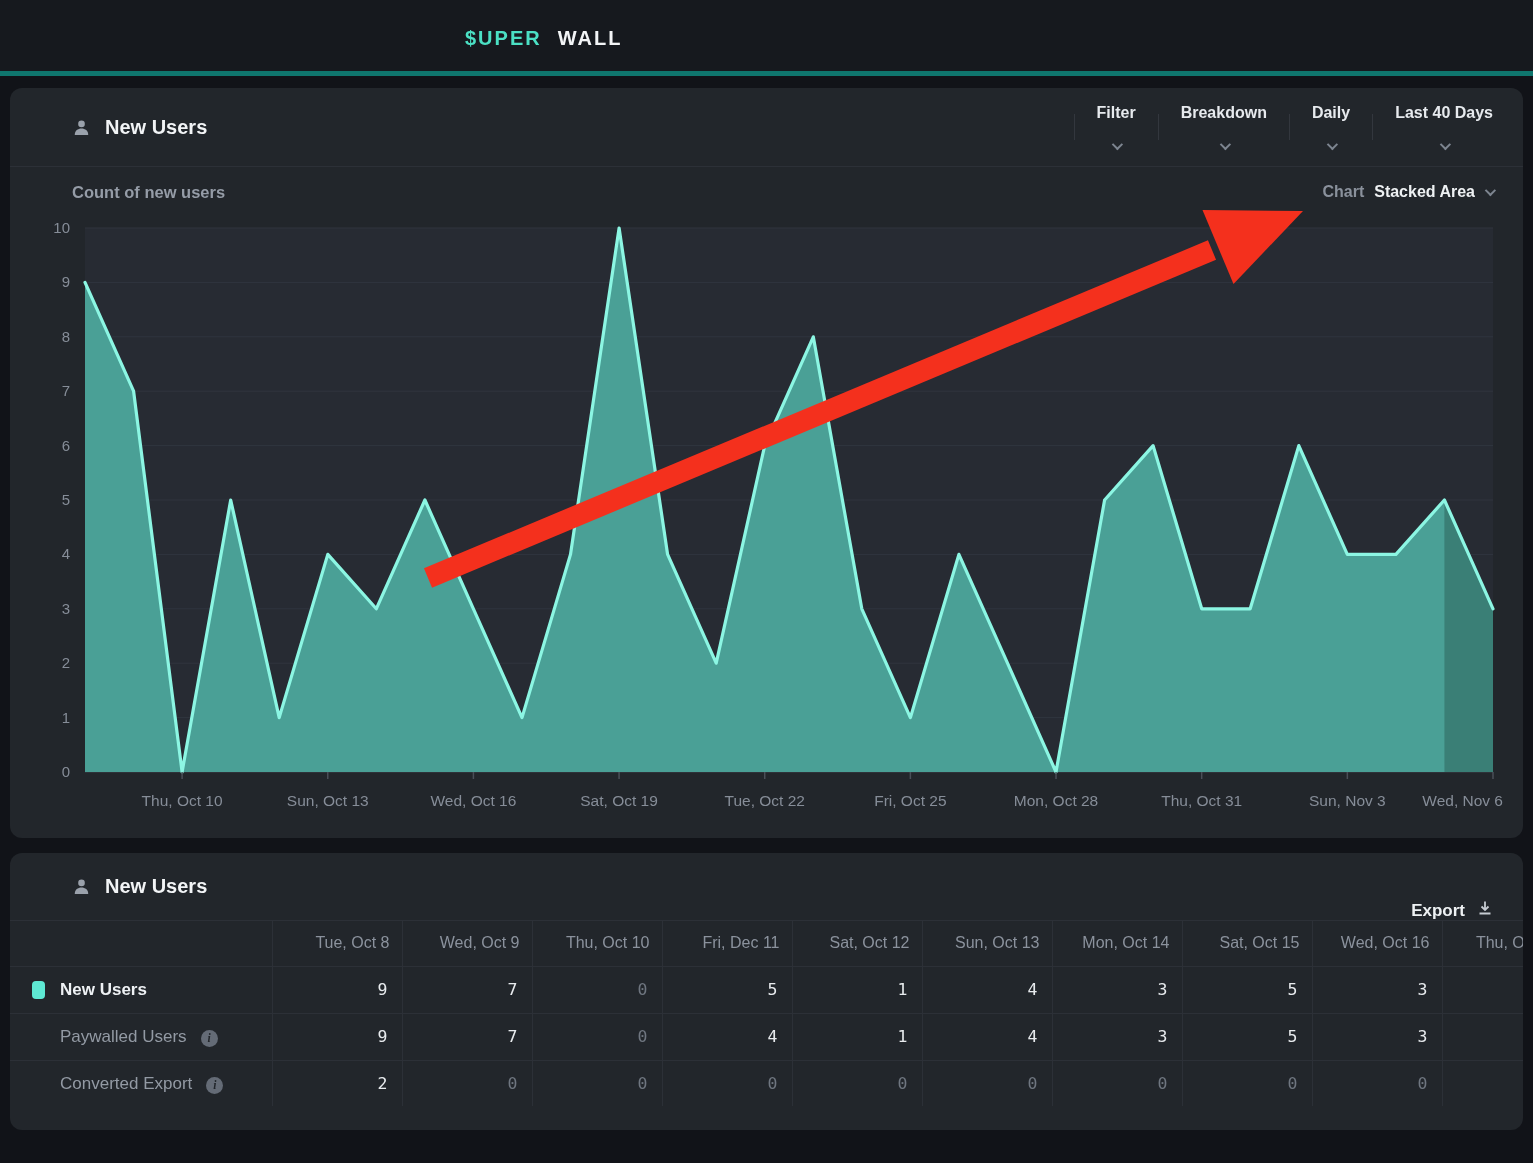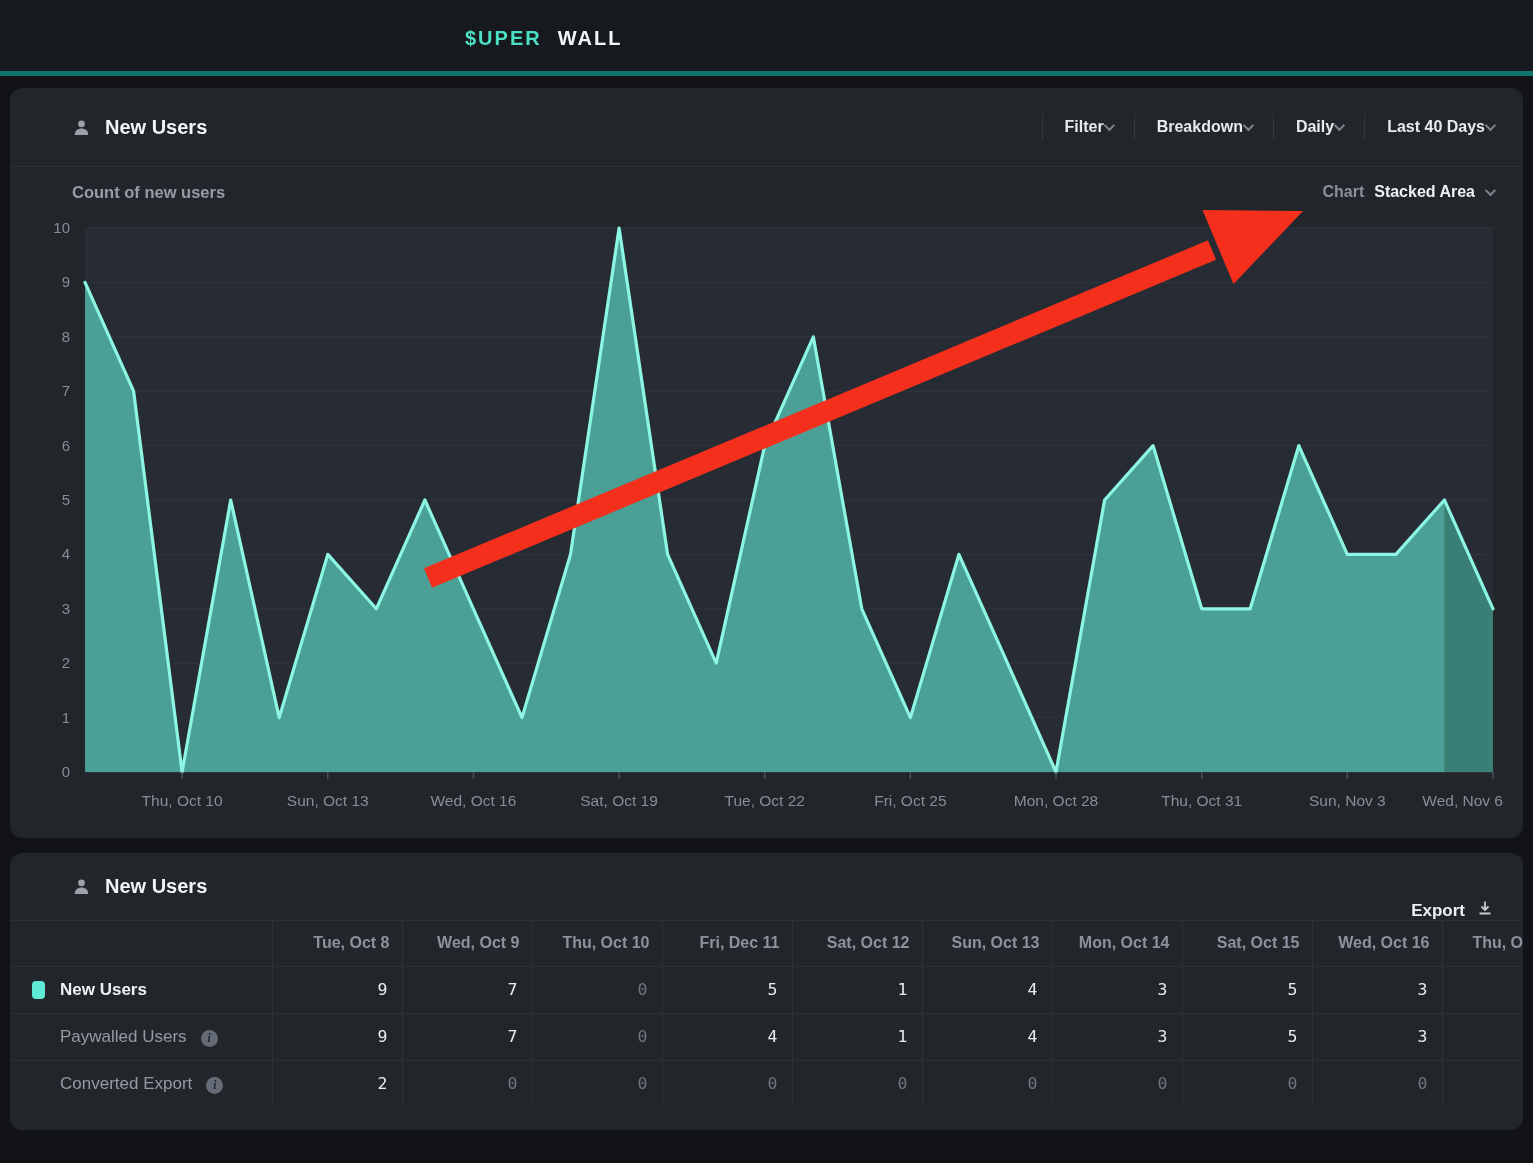--- a/index.html
+++ b/index.html
@@ -19,42 +19,42 @@
   .card-header { display:flex; align-items:center; justify-content:space-between;
     height:78px; padding:0 30px; }
   #table-card .card-header { height:67px; }
   .card-title-wrap { display:flex; align-items:center; gap:14px; }
   .person-icon { width:19px; height:19px; }
   .person-icon svg { width:19px; height:19px; fill:#9aa1ab; }
   .card-title { color:#f2f4f6; font-size:20px; font-weight:700; }
   .hdr-divider { position:absolute; left:0; top:78px; width:100%; height:1px; background:#2c3037; }
 
   .filters { display:flex; align-items:center; }
-  .filter-item { display:flex; align-items:center; gap:0; padding:0 22px;
-    color:#e7eaee; font-size:16px; font-weight:600; cursor:pointer; }
+  .filter-item { display:flex; align-items:center; gap:20px; padding:0 22px;
+    color:#e7eaee; font-size:16px; font-weight:600; cursor:pointer;flex-direction:column; }
   .filter-sep { width:1px; height:26px; background:#33373e; }
   .chev { width:8px; height:8px; border-right:2px solid #7d8590; border-bottom:2px solid #7d8590;
     transform:rotate(45deg) translateY(-2px); display:inline-block; }
 
   .sub-row { display:flex; align-items:center; justify-content:space-between;
     height:52px; padding:0 30px; }
   .sub-title { color:#959ca7; font-size:16.5px; font-weight:600; }
   .chart-type { display:flex; align-items:center; gap:10px; cursor:pointer; }
   .chart-type .lbl { color:#8a919c; font-size:16px; font-weight:600; }
   .chart-type .val { color:#eef1f3; font-size:16px; font-weight:700; }
 
   #chart-svg { position:absolute; left:20px; top:128px; }
   #arrow-svg { position:absolute; left:0; top:0; width:1513px; height:750px; pointer-events:none; }
 
   
   .table-wrap { position:absolute; left:0; top:67px; width:1513px; height:186px; overflow:hidden; }
   table { border-collapse:collapse; table-layout:fixed; width:1562px; }
   th,td { border:1px solid #2c3037; border-top:none; }
   th:first-child, td:first-child { border-left:none; }
-  thead th { height:46px; color:#8b929d; font-size:16px; font-weight:700;
+  thead th { height:46px; color:#8b929d; font-size:16px; font-weight:400;
     text-align:right; padding-right:12px; }
   tbody td { height:47px; text-align:right; padding-right:14px;
     font-family:"DejaVu Sans Mono", monospace; font-size:16.5px; color:#e8ebee; }
   tbody td.zero { color:#6f7680; }
   tbody td.rowlabel { font-family:"Liberation Sans", sans-serif; text-align:left;
     padding-left:50px; position:relative; color:#939aa4; font-size:17px; }
   tbody tr.primary td.rowlabel { color:#eef1f4; font-weight:700; }
   .swatch { position:absolute; left:22px; top:50%; transform:translateY(-50%);
     width:13px; height:18px; border-radius:4px; }
   .info-icon { display:inline-block; width:17px; height:17px; border-radius:50%;

